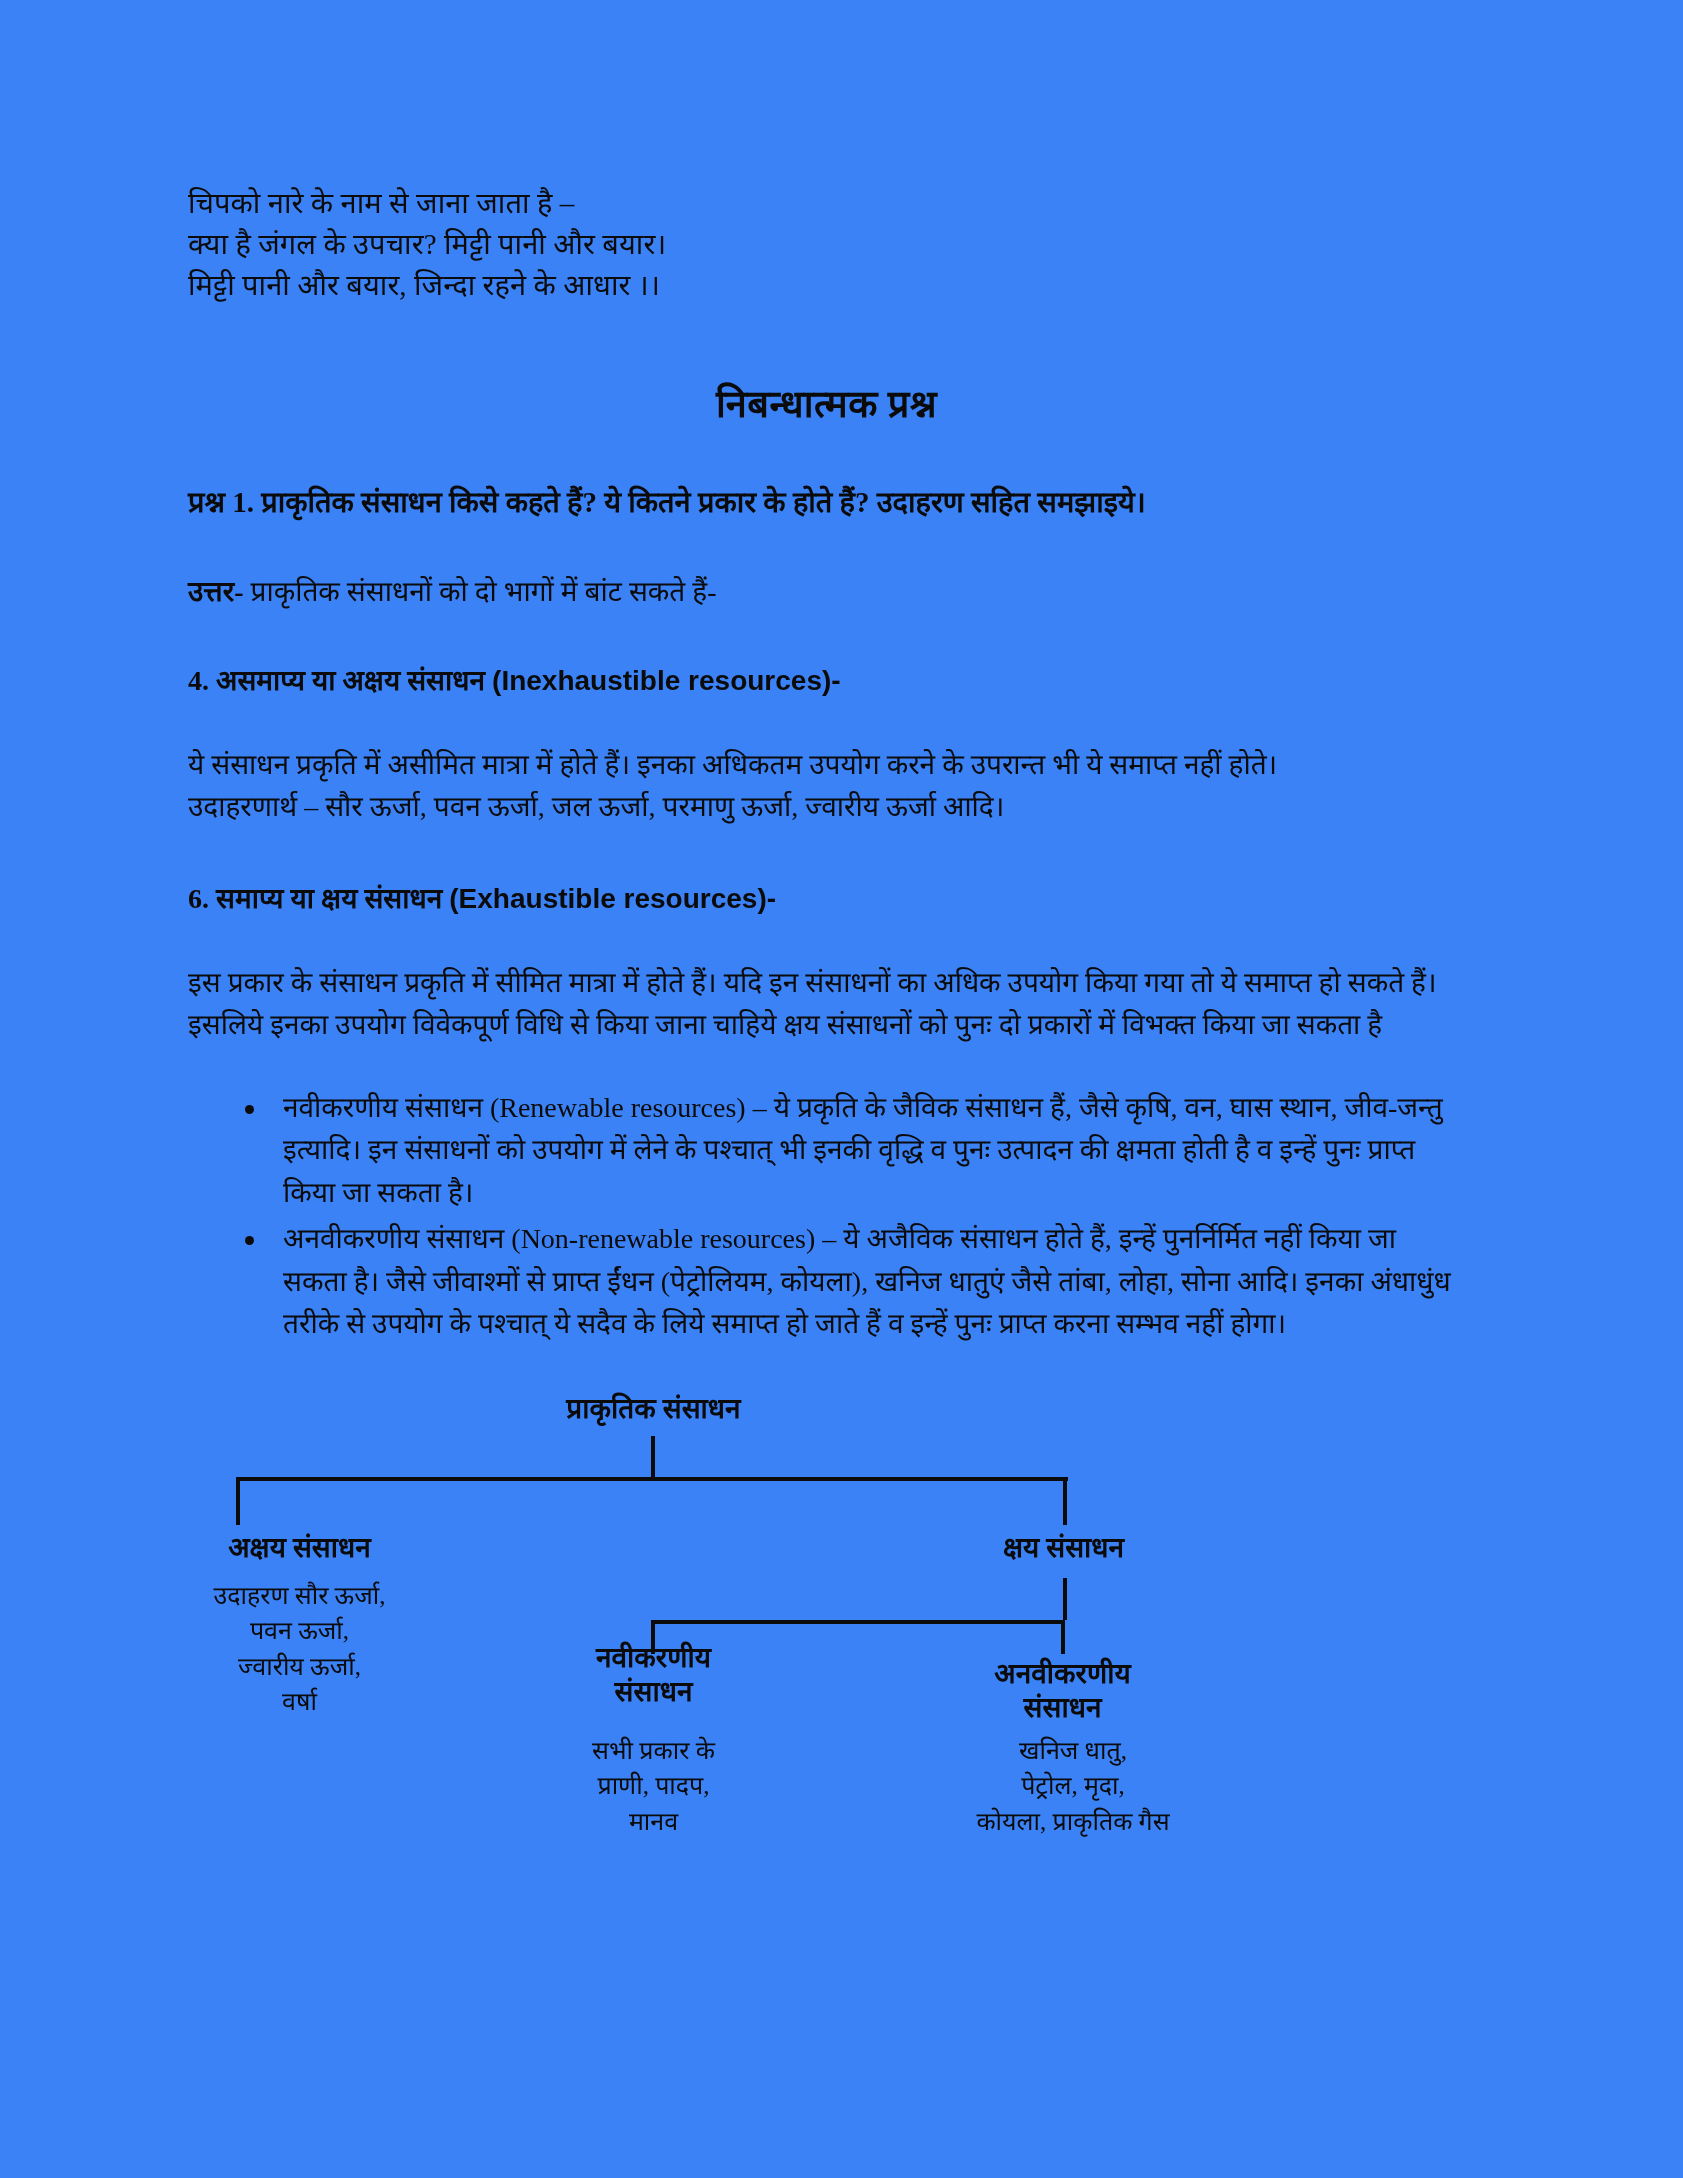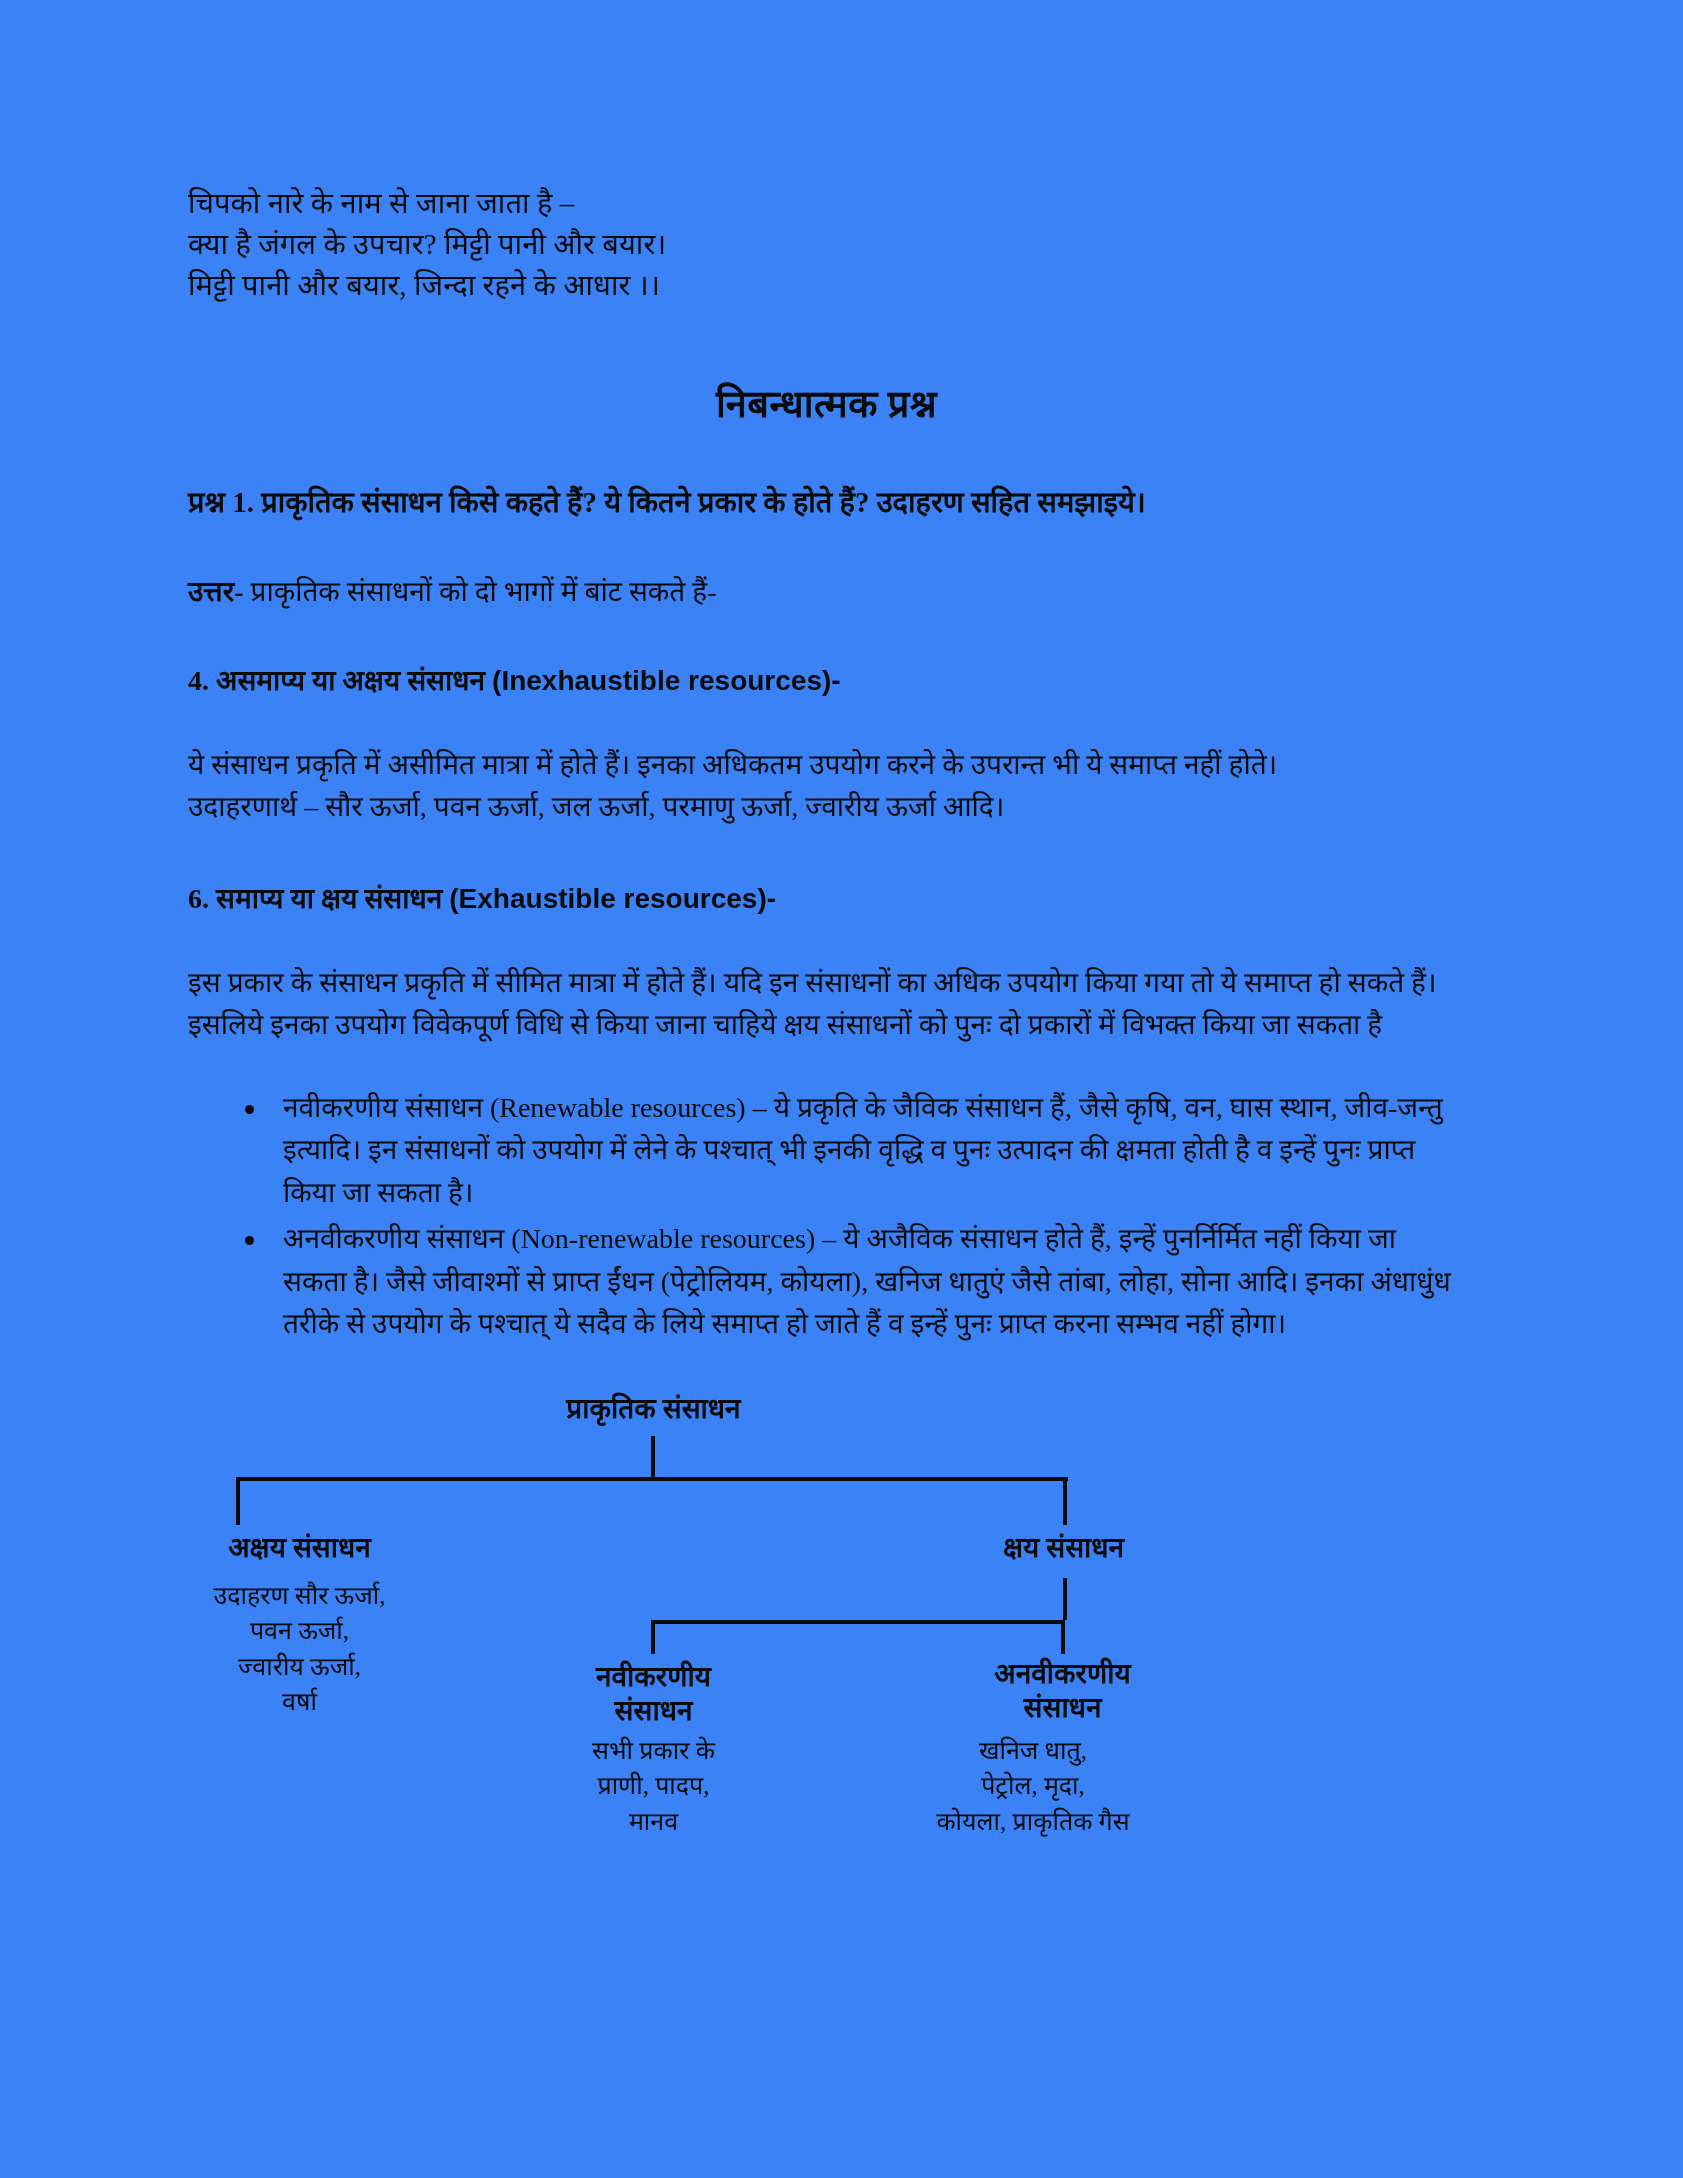--- a/index.html
+++ b/index.html
@@ -198,35 +198,35 @@
       <div class="node" style="left:707px; top:139px; width:337px;">क्षय संसाधन</div>
 
       <div class="line-v" style="left:875px; top:186px; height:42px;"></div>
 
       <div class="line-h" style="left:463px; top:228px; width:414px;"></div>
 
       <div class="line-v" style="left:463px; top:228px; height:34px;"></div>
 
       <div class="line-v" style="left:873px; top:228px; height:34px;"></div>
 
-      <div class="node" style="left:325px; top:268px; width:281px;">
+      <div class="node" style="left:325px; top:249px; width:281px;">
         <div>नवीकरणीय</div>
         <div>संसाधन</div>
       </div>
       <div class="examples" style="left:325px; top:341px; width:281px;">
         <div>सभी प्रकार के</div>
         <div>प्राणी, पादप,</div>
         <div>मानव</div>
       </div>
 
       <div class="node" style="left:711px; top:265px; width:327px;">
         <div>अनवीकरणीय</div>
         <div>संसाधन</div>
       </div>
-      <div class="examples" style="left:664px; top:341px; width:362px;">
+      <div class="examples" style="left:704px; top:341px; width:362px;">
         <div>खनिज धातु,</div>
         <div>पेट्रोल, मृदा,</div>
         <div>कोयला, प्राकृतिक गैस</div>
       </div>
 
     </div>
 
   </div>
 </div>
 

